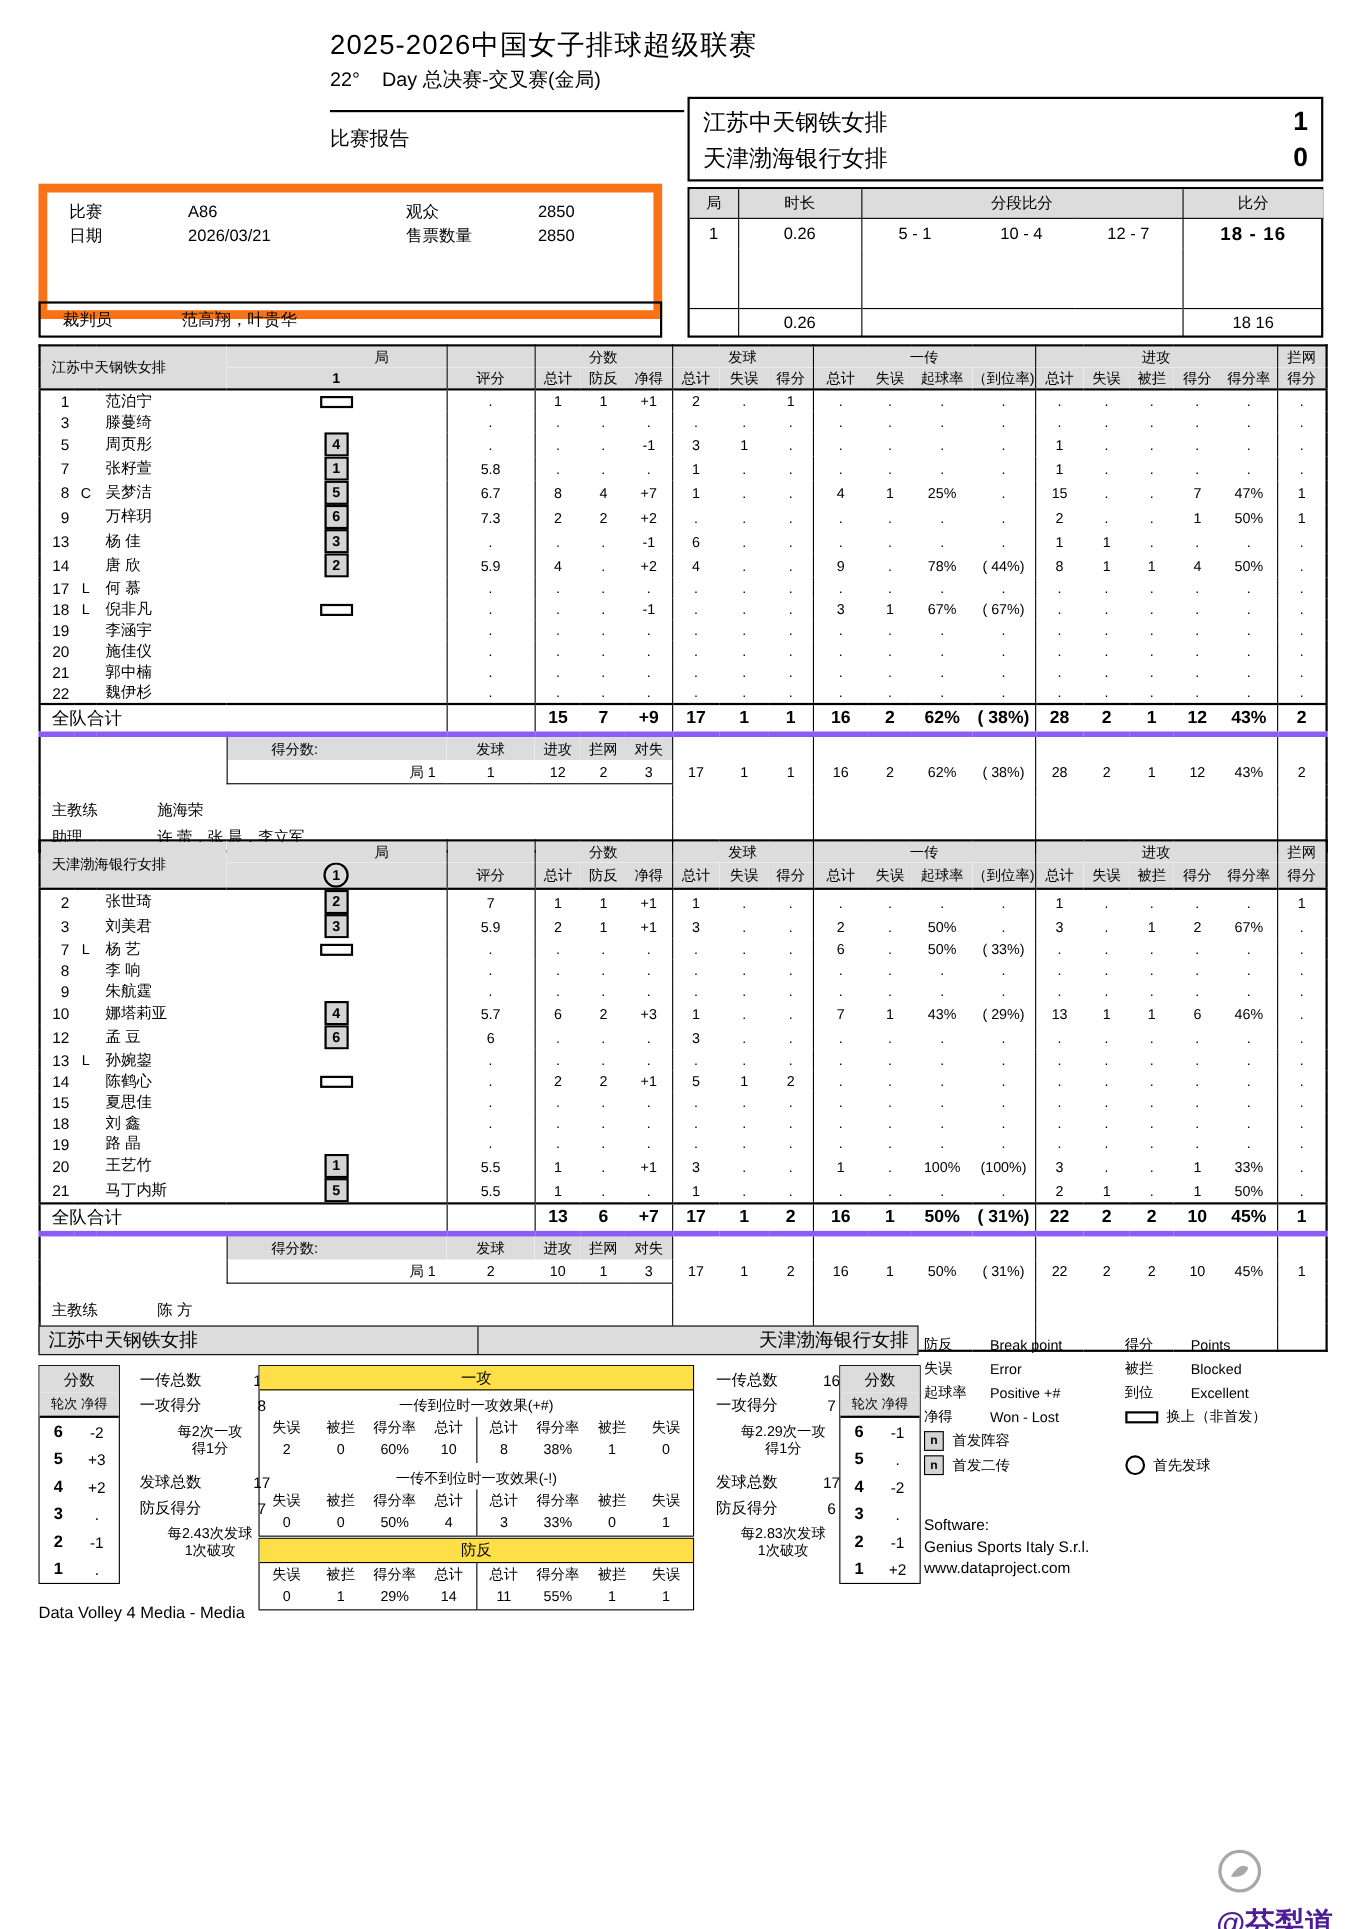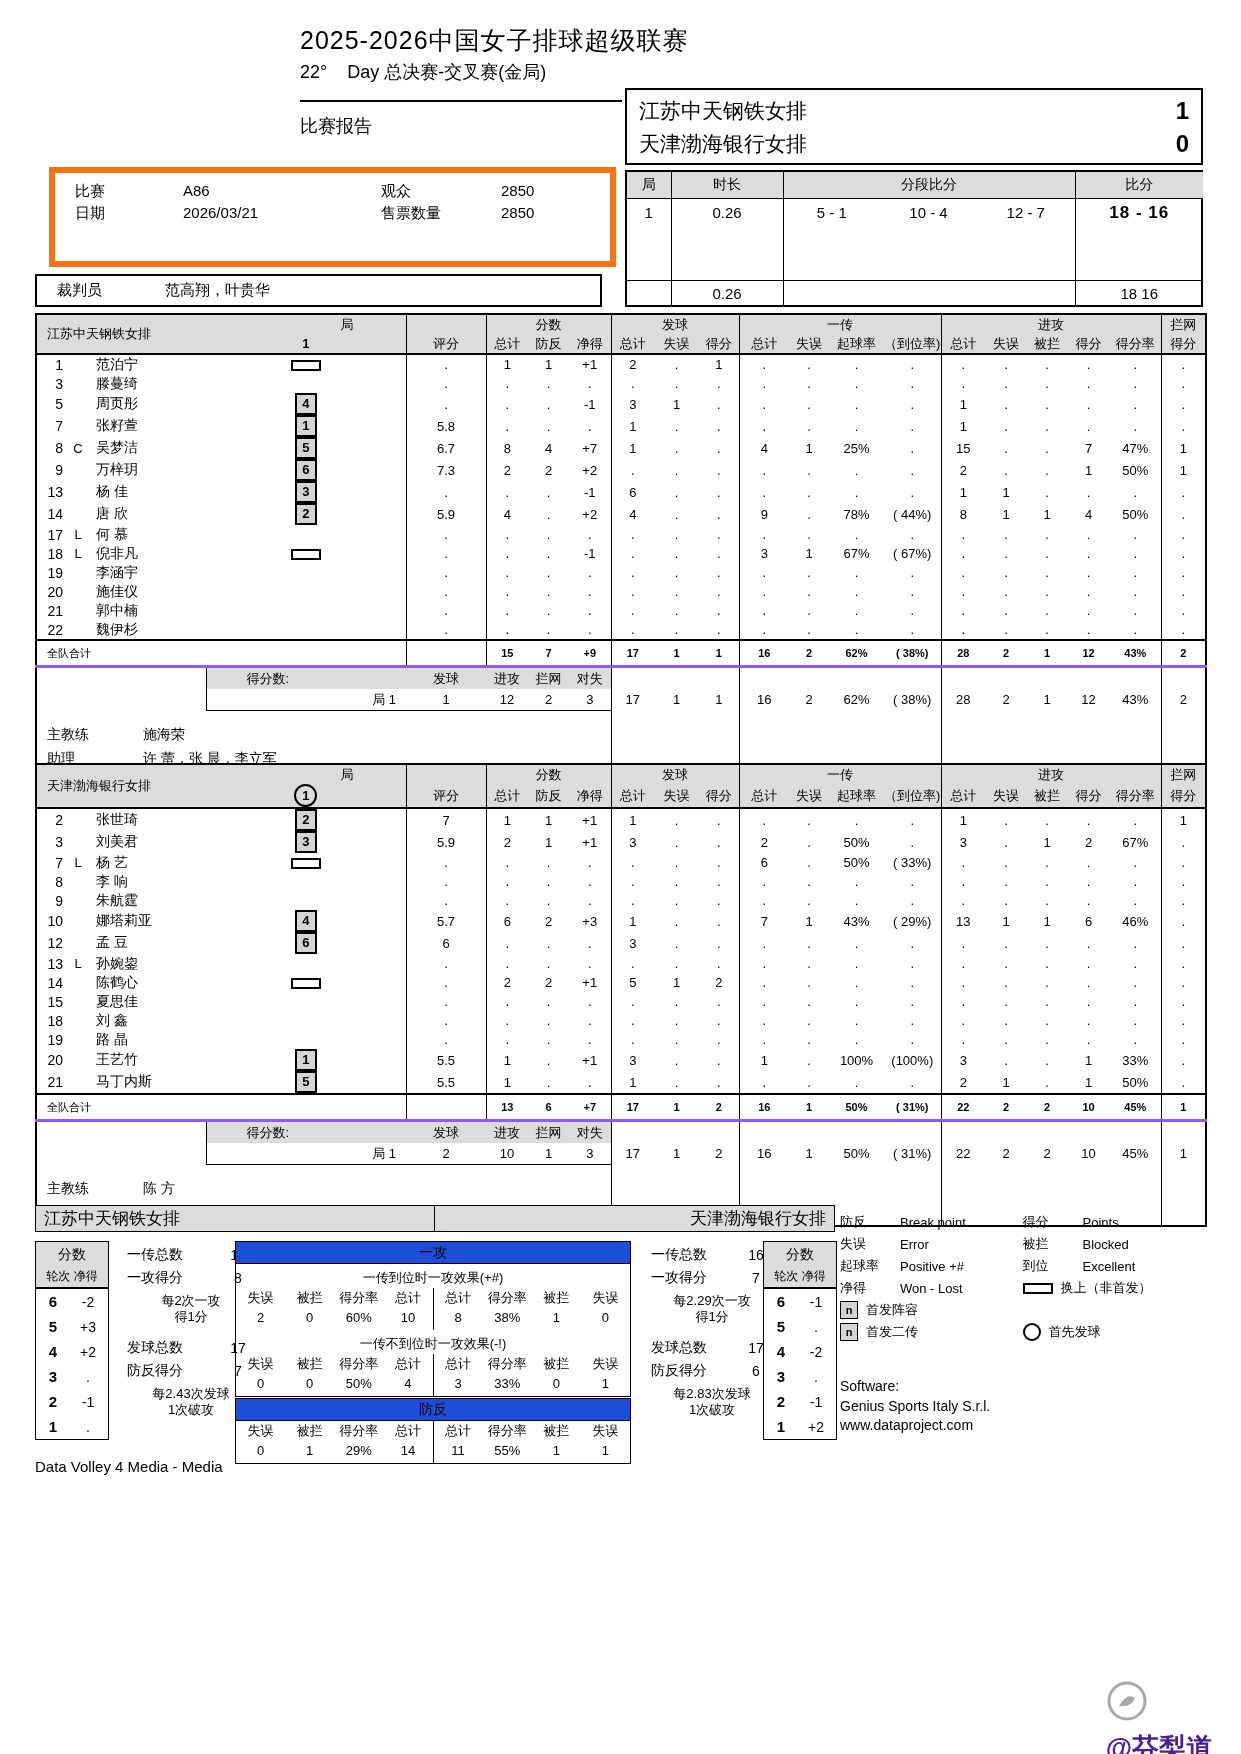--- a/index.html
+++ b/index.html
@@ -8,21 +8,21 @@
   
   .title{position:absolute;left:300px;top:24px;font-size:25px;letter-spacing:1px;white-space:pre;}
   .subtitle{position:absolute;left:300px;top:60px;font-size:18px;white-space:pre;}
   .title-rule{position:absolute;left:300px;top:100px;width:322px;border-top:2px solid #000;}
   .report-label{position:absolute;left:300px;top:114px;font-size:18px;}
   .teams-box{position:absolute;left:625px;top:88px;width:578px;height:77px;border:2px solid #000;
              box-sizing:border-box;padding:4px 12px;}
   .tb-row{display:flex;justify-content:space-between;align-items:center;height:33px;font-size:21px;}
   .tb-sets{font-weight:bold;font-size:24px;}
   
-  .mi-box{position:absolute;left:49px;top:167px;width:567px;height:100px;border:6px solid #f97316;
+  .mi-box{position:absolute;left:35px;top:167px;width:567px;height:123px;border:8px solid #f97316;
           box-sizing:border-box;padding:7px 0 0 20px;font-size:15px;}
   .mi-row{display:flex;height:22px;line-height:22px;}
   .mi-l{width:108px;} .mi-v{width:198px;} .mi-l2{width:120px;} .mi-v2{flex:1;}
   .ref-box{position:absolute;left:35px;top:274px;width:567px;height:33px;border:2px solid #000;
            box-sizing:border-box;display:flex;align-items:center;padding-left:20px;font-size:15px;}
   .ref-label{width:108px;}
   
   .set-box{position:absolute;left:625px;top:170px;width:578px;height:137px;border:2px solid #000;box-sizing:border-box;}
   .sett{width:100%;height:132px;border-collapse:collapse;table-layout:fixed;font-size:15px;}
   .sett td{text-align:center;padding:0;}
@@ -43,21 +43,21 @@
   .gs{border-left:1px solid #000;}
   .setnum{font-weight:bold;font-size:15px;}
   .circle-num{display:inline-flex;width:19px;height:19px;border:2px solid #000;border-radius:50%;
               align-items:center;justify-content:center;font-weight:bold;font-size:13px;}
   .num{text-align:right !important;padding-right:5px !important;font-size:14px;}
   .role{font-size:13px;}
   .pname{text-align:left !important;padding-left:8px !important;font-size:14px;}
   .pos-box{display:inline-block;width:18px;height:18px;line-height:18px;background:#d4d4d4;
            border:2px solid #000;font-weight:bold;font-size:13px;}
   .bar-icon{display:inline-block;width:26px;height:7px;border:2px solid #000;background:#fff;vertical-align:middle;}
-  .tot td{border-top:2px solid #000;border-bottom:3px solid #8b5cf6;height:24px;font-size:11px;}
+  .tot td{border-top:2px solid #000;border-bottom:5px solid #8b5cf6;height:24px;font-size:16px;}
   .totlab{text-align:left !important;padding-left:10px !important;}
   .b{font-weight:bold;}
   .nb{background:#fff;}
   .bd1 td{height:21px;}
   .bdg{background:#dcdcdc;}
   .bdlab{text-align:left !important;padding-left:40px !important;}
   .bd2 td{height:21px;}
   .julab{text-align:right !important;padding-right:10px !important;}
   .bdb{border-bottom:1px solid #000;}
   .fill td{height:12px;}
@@ -74,21 +74,21 @@
   .rot-h1{background:#dcdcdc;text-align:center;height:24px;line-height:24px;font-size:14px;}
   .rot-h2{background:#dcdcdc;text-align:center;height:21px;line-height:21px;font-size:12px;border-bottom:2px solid #000;}
   .rot-row{display:flex;height:25px;align-items:center;}
   .rn{width:34px;text-align:center;font-weight:bold;font-size:15px;}
   .rv{width:36px;text-align:center;font-size:14px;}
   .sstat{position:absolute;width:128px;font-size:14px;margin-left:12px;}
   .srow{display:flex;justify-content:space-between;height:23px;align-items:center;}
   .sv{width:34px;text-align:center;}
   .snote{text-align:center;white-space:pre-line;font-size:13px;line-height:1.2;margin:4px 0 12px 0;}
   .abox{position:absolute;left:200px;top:36px;width:396px;border:1px solid #000;box-sizing:border-box;}
-  .abox-title{background:#1d4ed8;text-align:center;height:21px;line-height:21px;border-bottom:1px solid #000;font-size:14px;}
+  .abox-title{background:#fde047;text-align:center;height:21px;line-height:21px;border-bottom:1px solid #000;font-size:14px;}
   .asub{text-align:center;font-size:13px;height:24px;line-height:27px;}
   .ahead,.avals{display:flex;}
   .ahead span,.avals span{flex:1;text-align:center;font-size:13px;height:20px;line-height:20px;}
   .avals span{height:22px;}
   .amid{border-left:1px solid #000;}
   .cbox{position:absolute;left:200px;top:193px;width:396px;border:1px solid #000;box-sizing:border-box;}
   .legend{position:absolute;left:805px;top:6px;width:365px;}
   .leg-row{display:flex;height:22px;align-items:center;}
   .leg-cell{width:50%;display:flex;align-items:center;}
   .leg-cn{min-width:52px;font-size:13px;margin-right:8px;}

